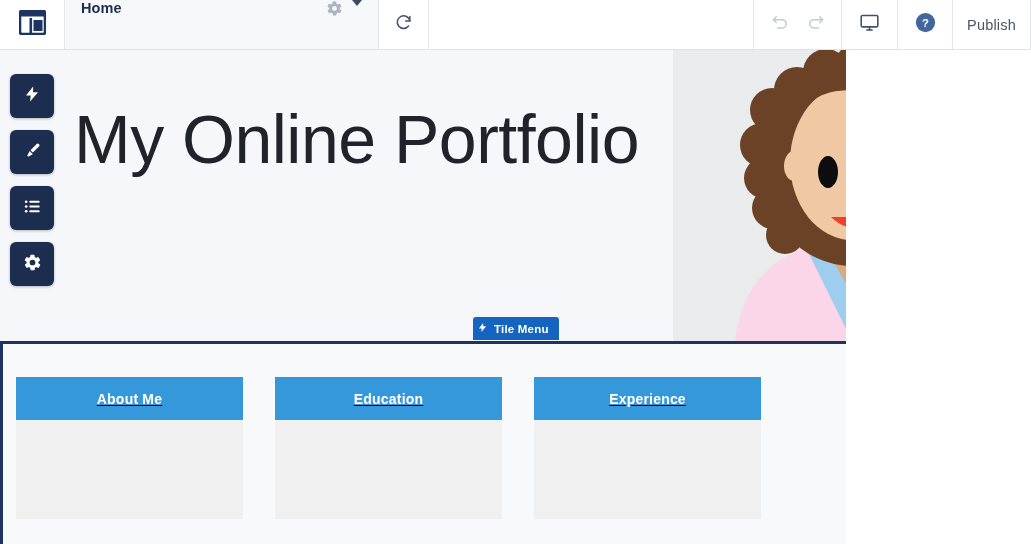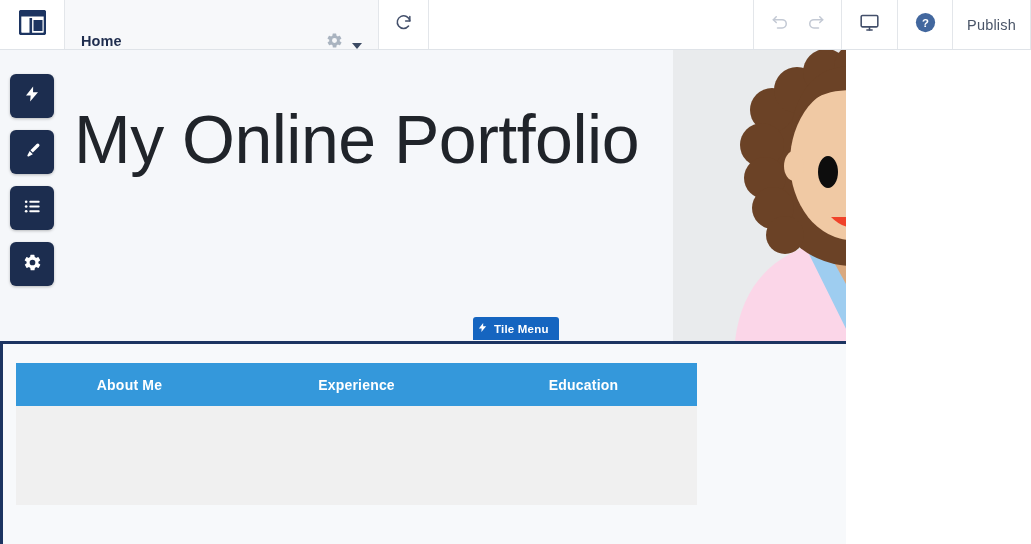--- a/index.html
+++ b/index.html
@@ -20,21 +20,21 @@
   }
   .tb-logo {
     width: 64px; display: flex; align-items: center; justify-content: center;
     flex: 0 0 64px;
   }
   .tb-pagefield {
     flex: 0 0 315px;
     background: #f7f8fa;
     border-left: 1px solid #e3e6ea;
     border-right: 1px solid #e3e6ea;
-    display: flex; align-items: flex-end;
+    display: flex; align-items: flex-start;
     padding: 0 12px 0 16px;
     height: 49px;
   }
   .tb-pagename {
     flex: 1 1 auto;
     font-size: 14.5px; color: #1f2d4e; font-weight: 600;
     letter-spacing: .1px;
   }
   .tb-gear { margin-right: 9px; display: flex; align-items: center; }
   .tb-caret {
@@ -135,22 +135,22 @@
     background: #f7f9fb;
   }
   .section-tools {
     position: absolute; right: -3px; top: 0;
     height: 22px; background: #1565c0;
     display: flex; align-items: center; gap: 10px;
     padding: 0 7px;
     z-index: 26;
   }
   .tiles {
-    position: absolute; left: 13px; top: 19px;
-    display: flex; 
+    position: absolute; left: 13px; top: 33px;
+    display: flex; gap: 32px; text-decoration: underline;
   }
   .tile { width: 227px; }
   .tile-head {
     height: 43px; background: #3498db;
     display: flex; align-items: center; justify-content: center;
   }
   .tile-label {
     font-size: 14px; color: #ffffff; font-weight: 600; letter-spacing: .2px;
   }
   .tile-body { height: 99px; background: #f0f0f0; }
@@ -344,25 +344,25 @@
 
     <div class="tiles">
       <div class="tile">
         <div class="tile-head">
           <span class="tile-label">About Me</span>
         </div>
         <div class="tile-body"></div>
       </div>
       <div class="tile">
         <div class="tile-head">
-          <span class="tile-label">Experience</span>
+          <span class="tile-label">Education</span>
         </div>
         <div class="tile-body"></div>
       </div>
       <div class="tile">
         <div class="tile-head">
-          <span class="tile-label">Education</span>
+          <span class="tile-label">Experience</span>
         </div>
         <div class="tile-body"></div>
       </div>
     </div>
   </div>
 </div>
 
 </body></html>

